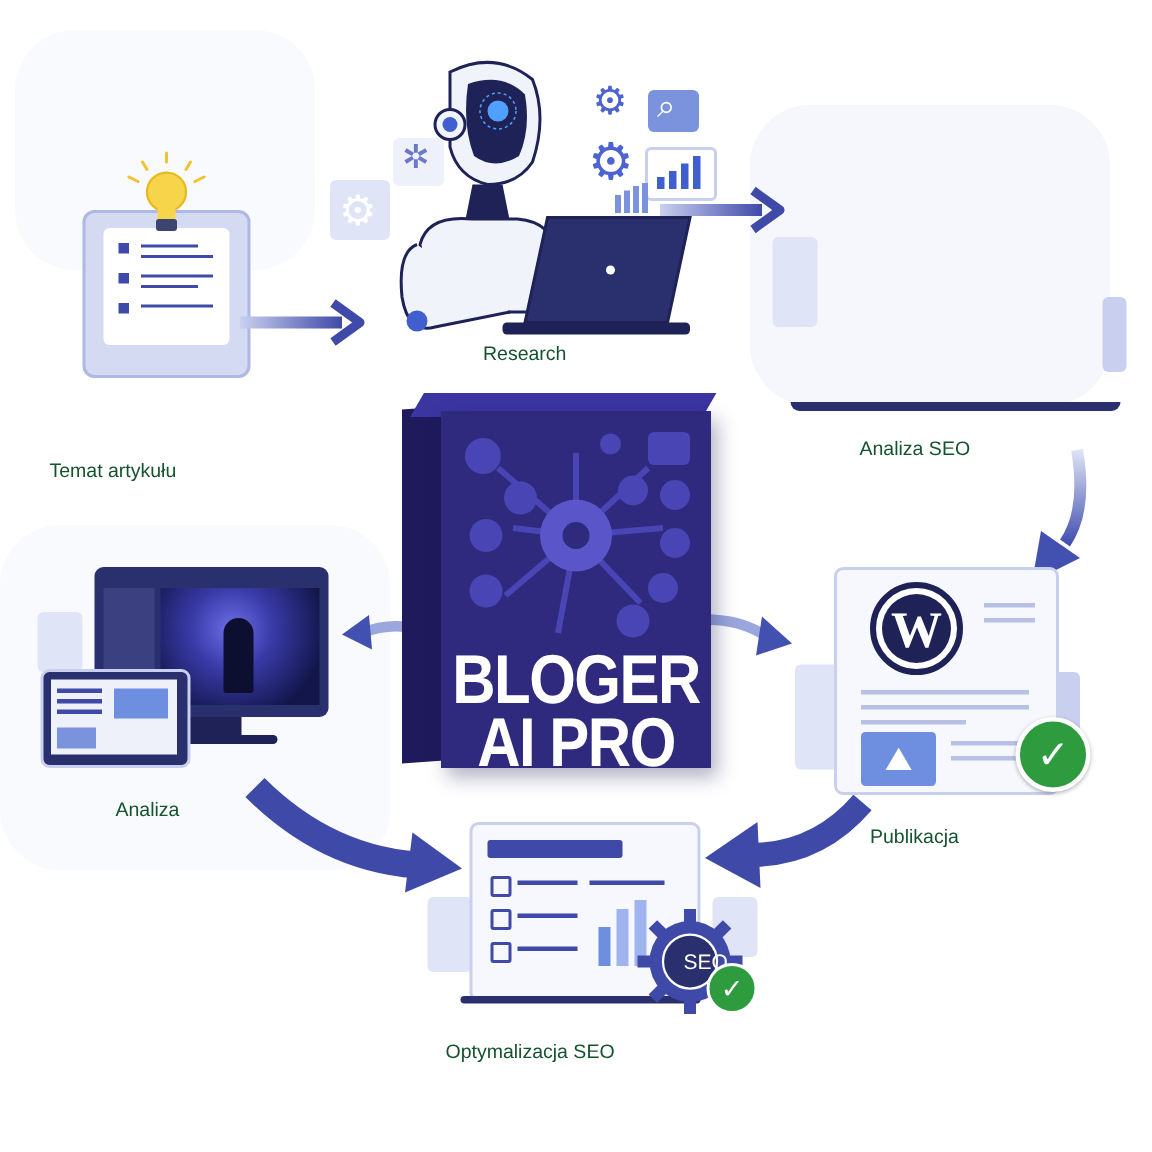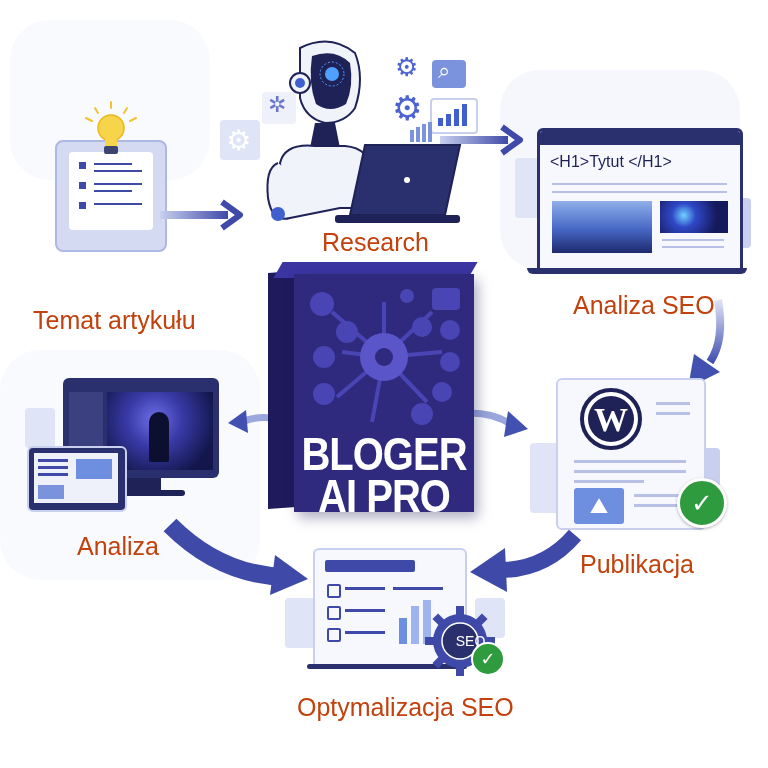--- a/index.html
+++ b/index.html
@@ -1,18 +1,18 @@
 <!DOCTYPE html>
 <html><head>
 <meta charset="utf-8">
 <style>
   html,body{margin:0;padding:0;background:#ffffff;}
   body{width:768px;height:768px;position:relative;overflow:hidden;font-family:"Liberation Sans","DejaVu Sans",sans-serif;color:#1e2257;}
   .abs{position:absolute;}
-  .label{position:absolute;font-size:25px;color:#c2410c;white-space:nowrap;}
+  .label{position:absolute;font-size:13px;color:#14532d;white-space:nowrap;}
   .bg-blob{position:absolute;background:#eef0fa;border-radius:40px;}
   svg{position:absolute;overflow:visible;}
   .tile{position:absolute;background:#dfe4f6;border-radius:4px;}
 </style>
 </head>
 <body>
 
 <div class="bg-blob" style="left:10px;top:20px;width:200px;height:160px;opacity:.35"></div>
 <div class="bg-blob" style="left:500px;top:70px;width:240px;height:200px;opacity:.5"></div>
 <div class="bg-blob" style="left:0;top:350px;width:260px;height:230px;opacity:.35"></div>
@@ -104,30 +104,20 @@
       </linearGradient>
     </defs>
   <rect x="0" y="11" width="68" height="8" fill="url(#g2)"></rect>
   <path d="M62 2 L80 15 L62 28" fill="none" stroke="#3f4aa8" stroke-width="6" stroke-linejoin="round"></path>
 </svg>
 <div class="label" style="left:322px;top:228px;">Research</div>
 
 <div class="abs" style="left:515px;top:128px;width:240px;height:155px;">
   <div class="tile" style="left:0;top:30px;width:30px;height:60px;"></div>
   <div class="tile" style="left:220px;top:70px;width:16px;height:50px;background:#c9d0ef;"></div>
-  <div class="abs" style="left:22px;top:0;width:200px;height:140px;background:#f7f8fd;border:3px solid #2a2f6e;border-radius:6px;overflow:hidden;">
-    <div class="abs" style="left:0;top:0;width:200px;height:14px;background:#2a2f6e;"></div>
-    <div class="abs" style="left:10px;top:22px;font-size:16px;color:#1e2257;white-space:nowrap;">&lt;H1&gt;Tytut &lt;/H1&gt;</div>
-    <div class="abs" style="left:12px;top:52px;width:175px;height:2px;background:#b8c0e6;"></div>
-    <div class="abs" style="left:12px;top:60px;width:175px;height:2px;background:#b8c0e6;"></div>
-    <div class="abs" style="left:12px;top:70px;width:100px;height:52px;background:linear-gradient(180deg,#8fb0ea 0%,#4666c4 55%,#1e2a6e 100%);"></div>
-    <div class="abs" style="left:120px;top:70px;width:68px;height:32px;background:radial-gradient(circle at 35% 45%,#6fd2ff 0,#3048c8 25%,#151a5c 70%);"></div>
-    <div class="abs" style="left:122px;top:108px;width:62px;height:2px;background:#b8c0e6;"></div>
-    <div class="abs" style="left:122px;top:115px;width:62px;height:2px;background:#b8c0e6;"></div>
-  </div>
   <div class="abs" style="left:12px;top:140px;width:220px;height:6px;background:#2a2f6e;border-radius:0 0 6px 6px;"></div>
 </div>
 <div class="label" style="left:573px;top:291px;">Analiza SEO</div>
 <svg style="left:680px;top:300px" width="60" height="95" viewBox="0 0 60 95">
   <defs>
       <linearGradient id="g3" x1="0" x2="0" y1="0" y2="1">
         <stop offset="0" stop-color="#dfe4f6"></stop>
         <stop offset="1" stop-color="#4250b0"></stop>
       </linearGradient>
     </defs>

